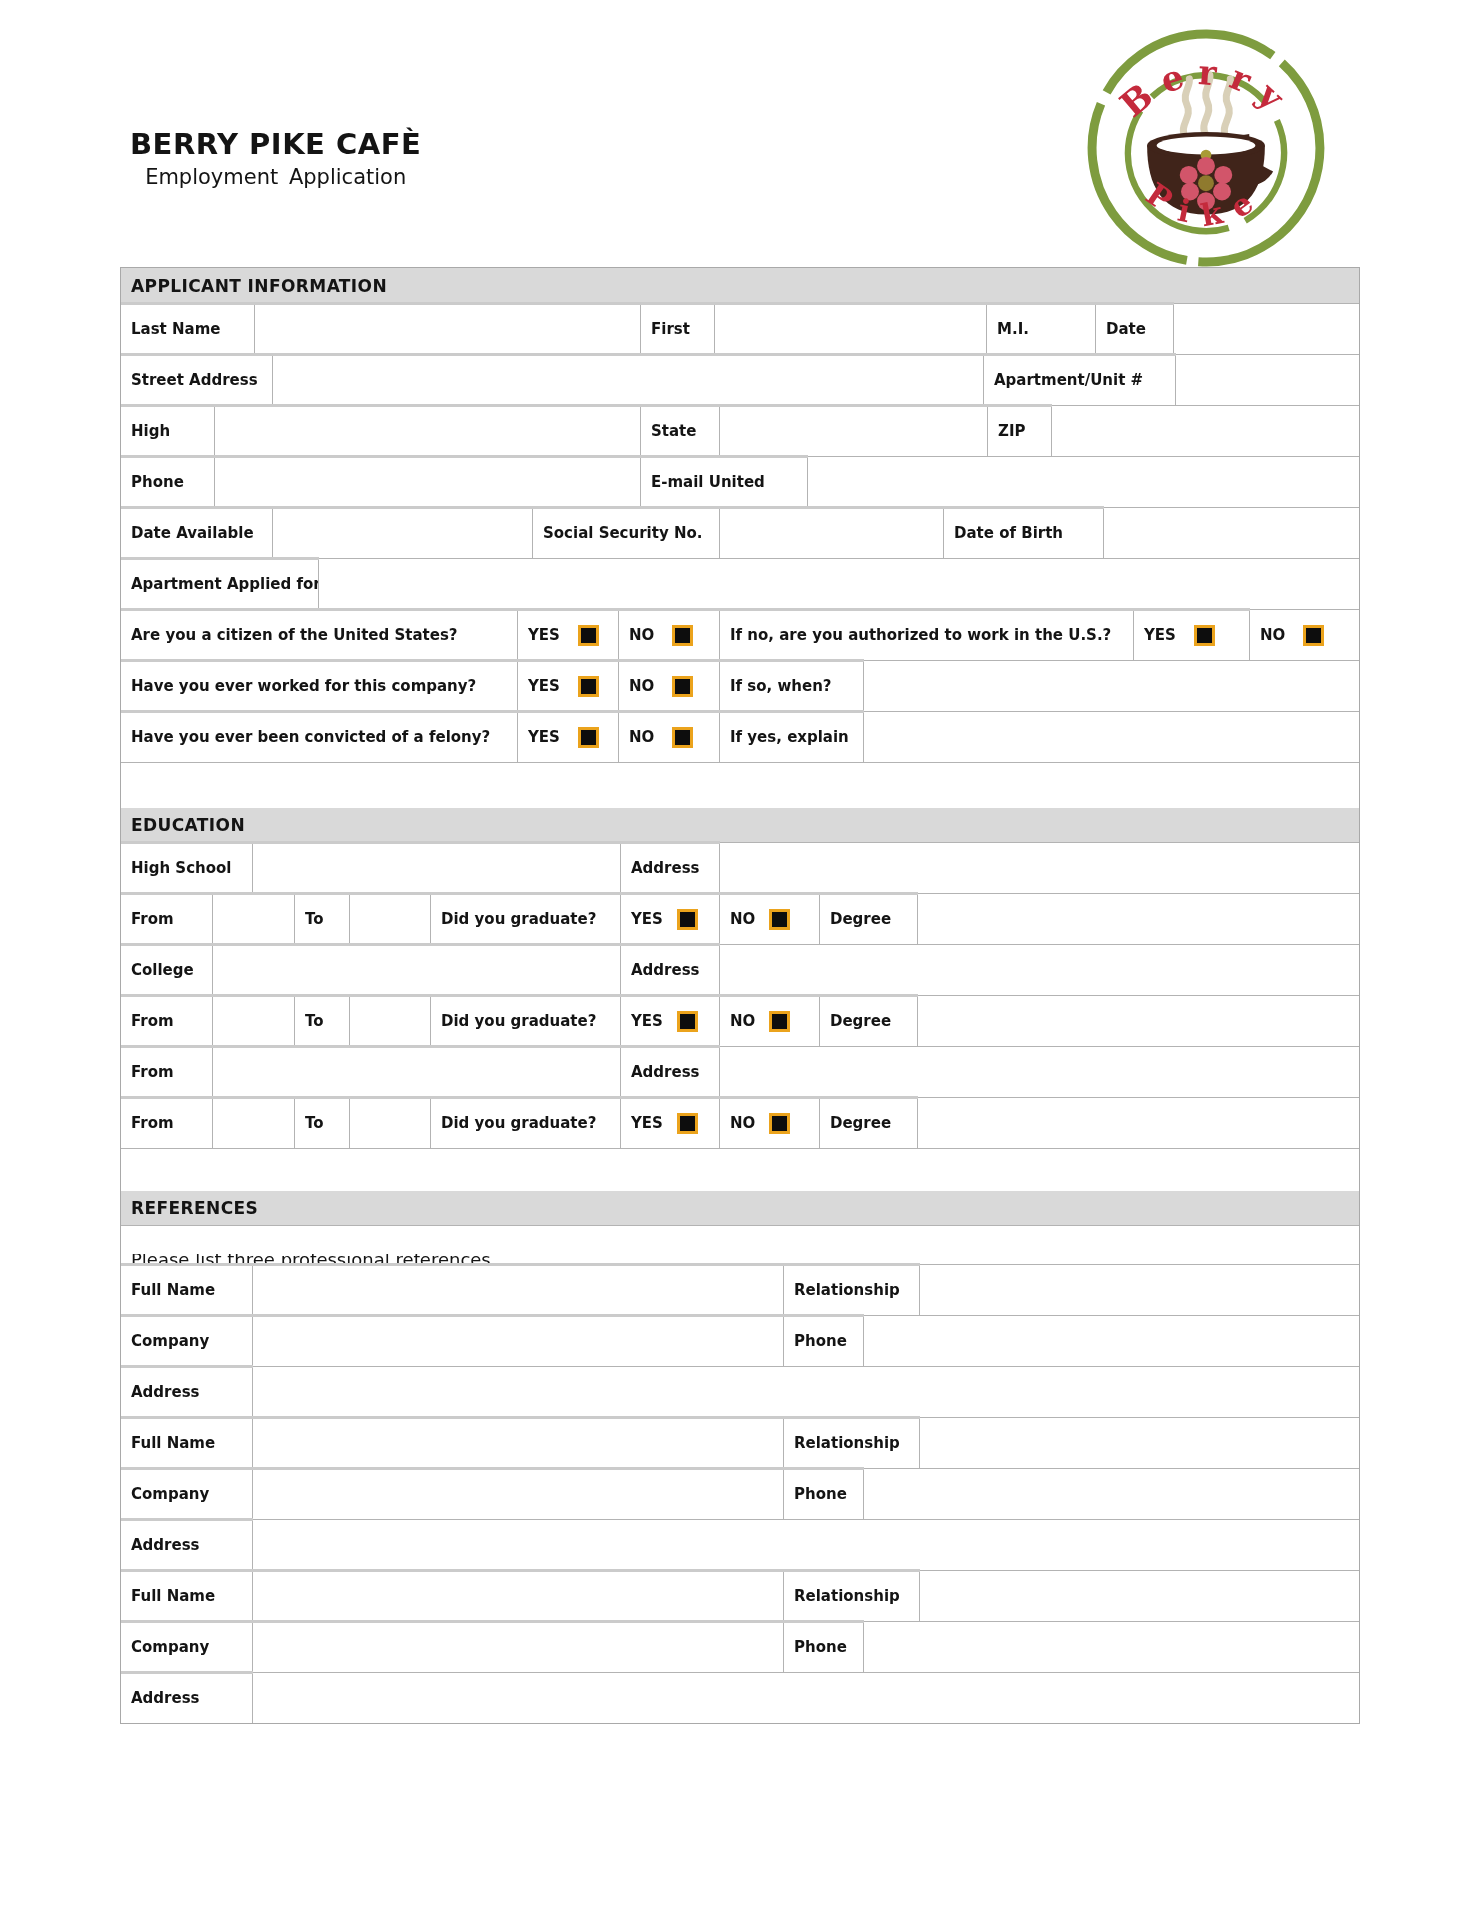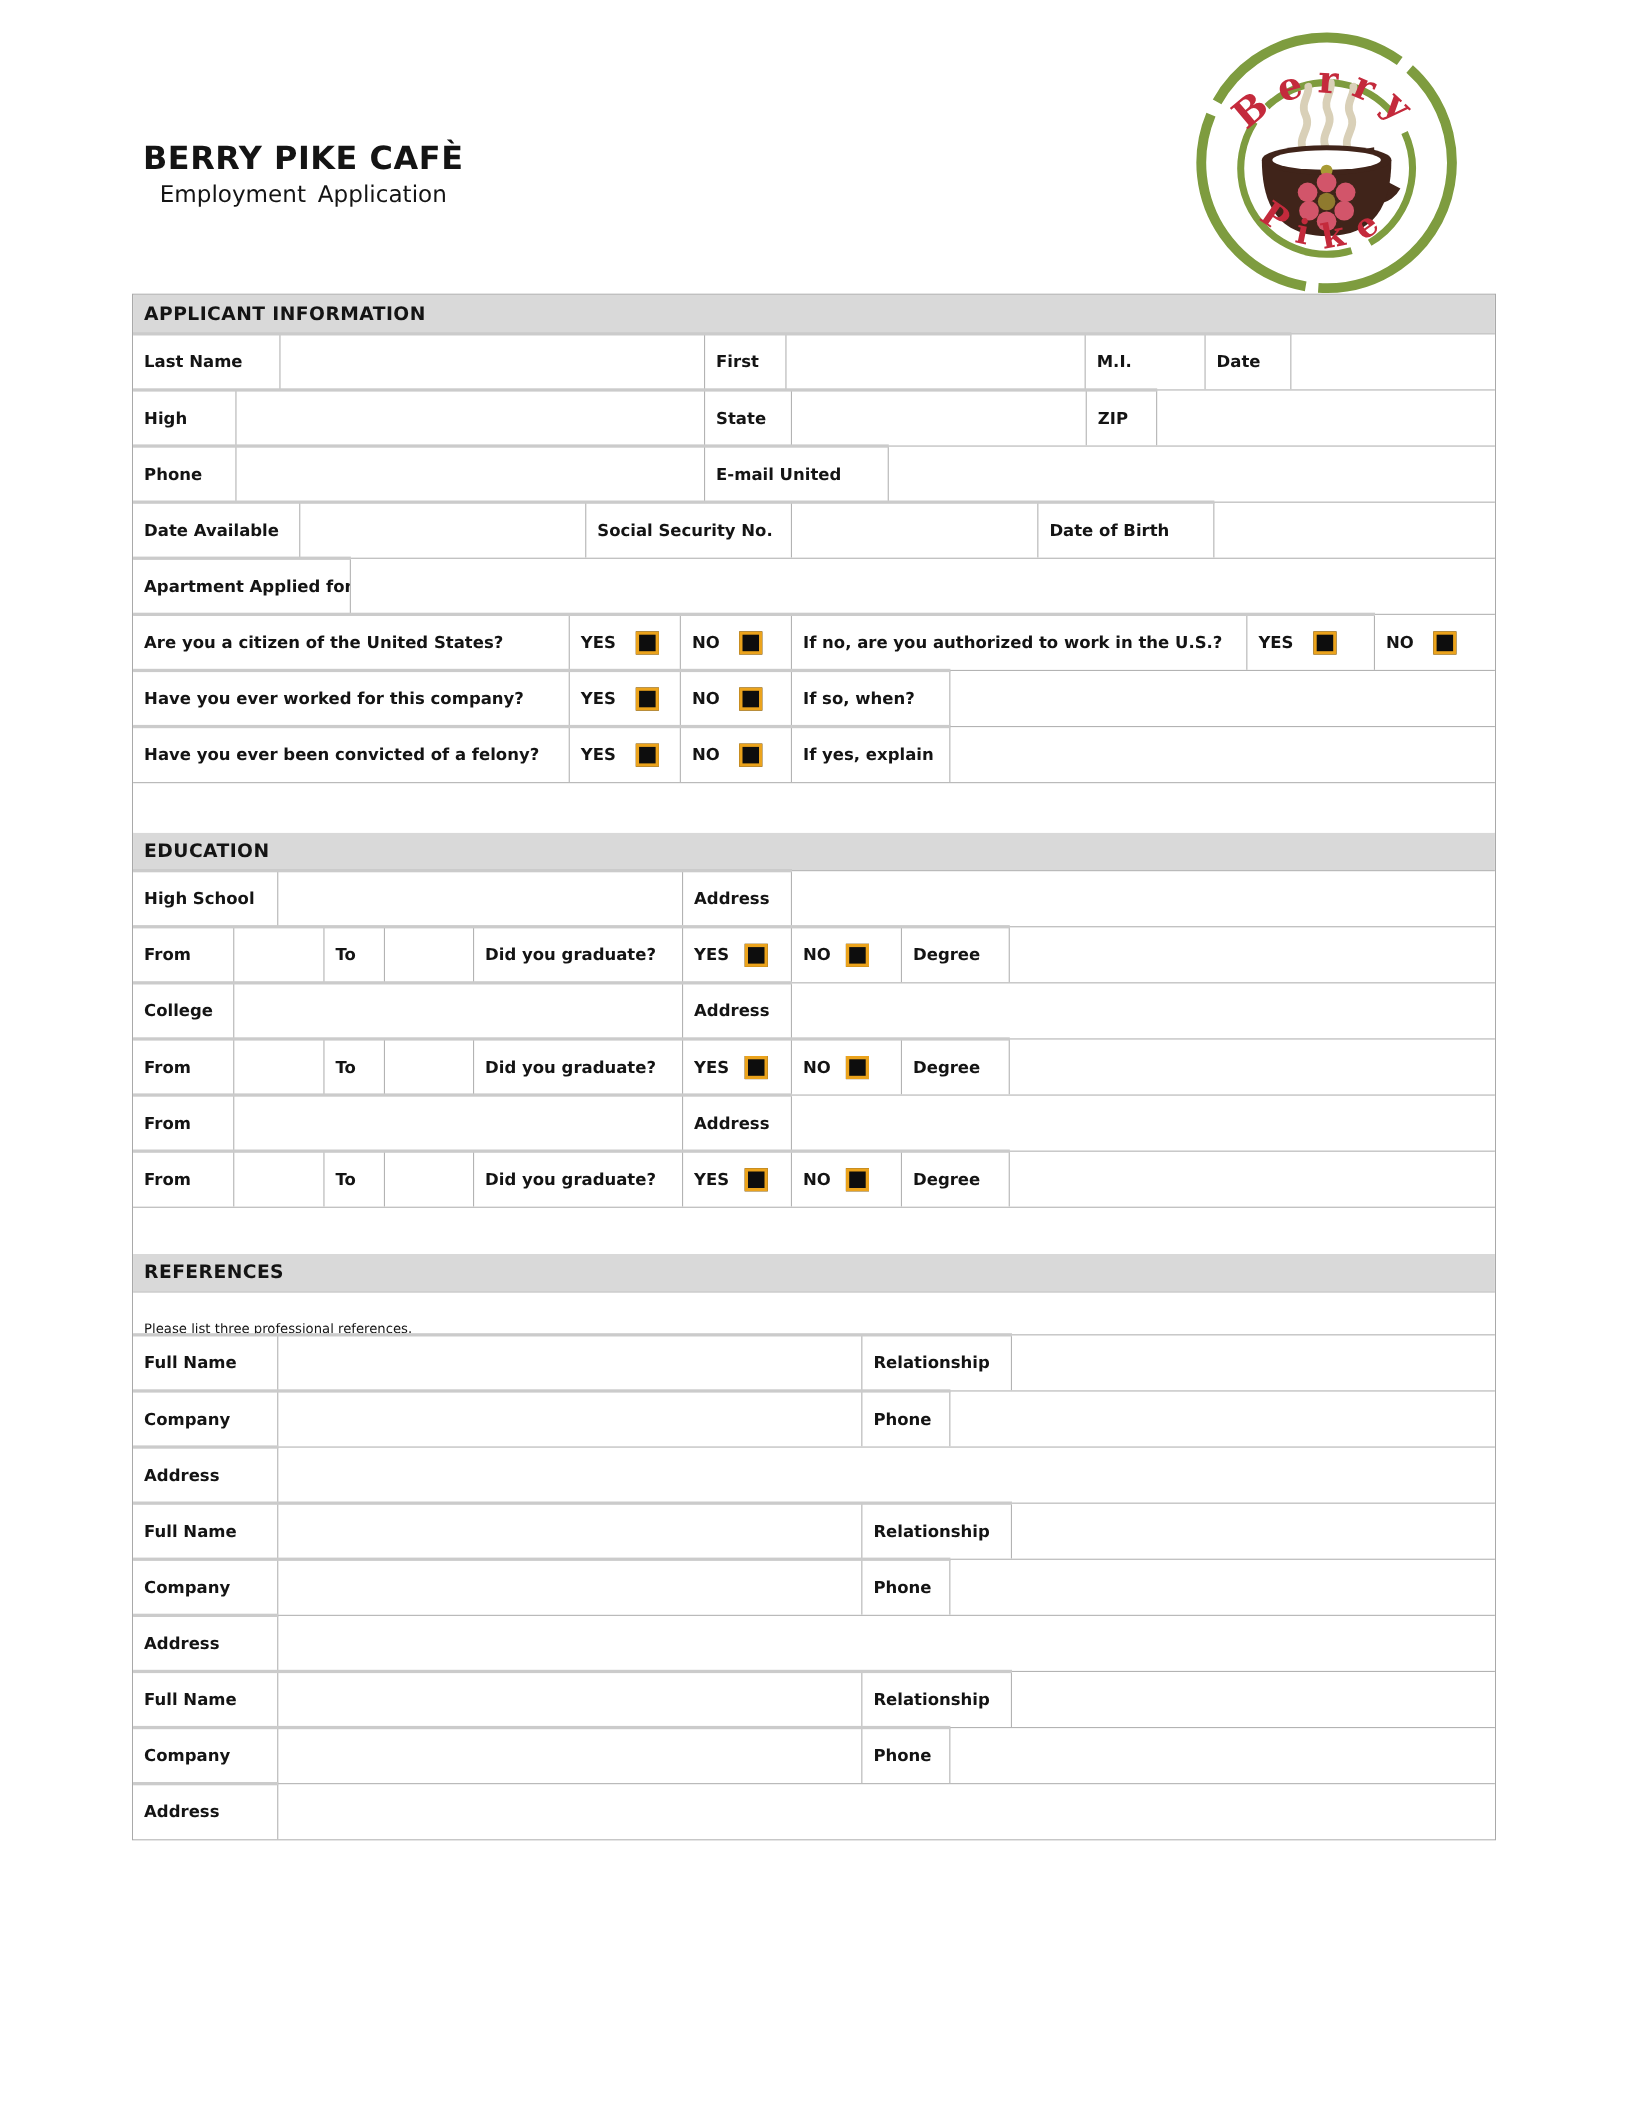--- a/index.html
+++ b/index.html
@@ -36,21 +36,21 @@
   .h50{height:50px;font-weight:bold;}
   .h45{height:45px;}
   .h42{height:42px;}
   .h38{height:38px;}
   .c{
     border-right:1px solid #b3b3b3;display:flex;align-items:center;
     padding-left:10px;box-sizing:border-box;font-size:15px;flex:0 0 auto;
     white-space:nowrap;overflow:hidden;
   }
   .fl{flex:1 1 auto;border-right:none;}
-  .note{font-size:12px;margin-top:28px;}
+  .note{font-size:18px;margin-top:28px;}
   .box{
     width:15px;height:15px;background:#0d0d0d;border:3px solid #EBA31C;
     margin-left:18px;flex:0 0 auto;display:inline-block;
   }
   .box.sm{margin-left:14px;}
 </style>
 </head>
 <body>
 
 <div class="page">
@@ -109,20 +109,26 @@
     <div class="row h50" style="--tl:1053px">
       <div class="c" style="width:134px">Last Name</div>
       <div class="c" style="width:386px"></div>
       <div class="c" style="width:74px">First</div>
       <div class="c" style="width:272px"></div>
       <div class="c" style="width:109px">M.I.</div>
       <div class="c" style="width:78px">Date</div>
       <div class="c fl"></div>
     </div>
 
+    <div class="row h50" style="--tl:1055px">
+      <div class="c" style="width:152px">Street Address</div>
+      <div class="c" style="width:711px"></div>
+      <div class="c" style="width:192px">Apartment/Unit #</div>
+      <div class="c fl"></div>
+    </div>
 
     <div class="row h50" style="--tl:931px">
       <div class="c" style="width:94px">High</div>
       <div class="c" style="width:426px"></div>
       <div class="c" style="width:79px">State</div>
       <div class="c" style="width:268px"></div>
       <div class="c" style="width:64px">ZIP</div>
       <div class="c fl"></div>
     </div>
 

